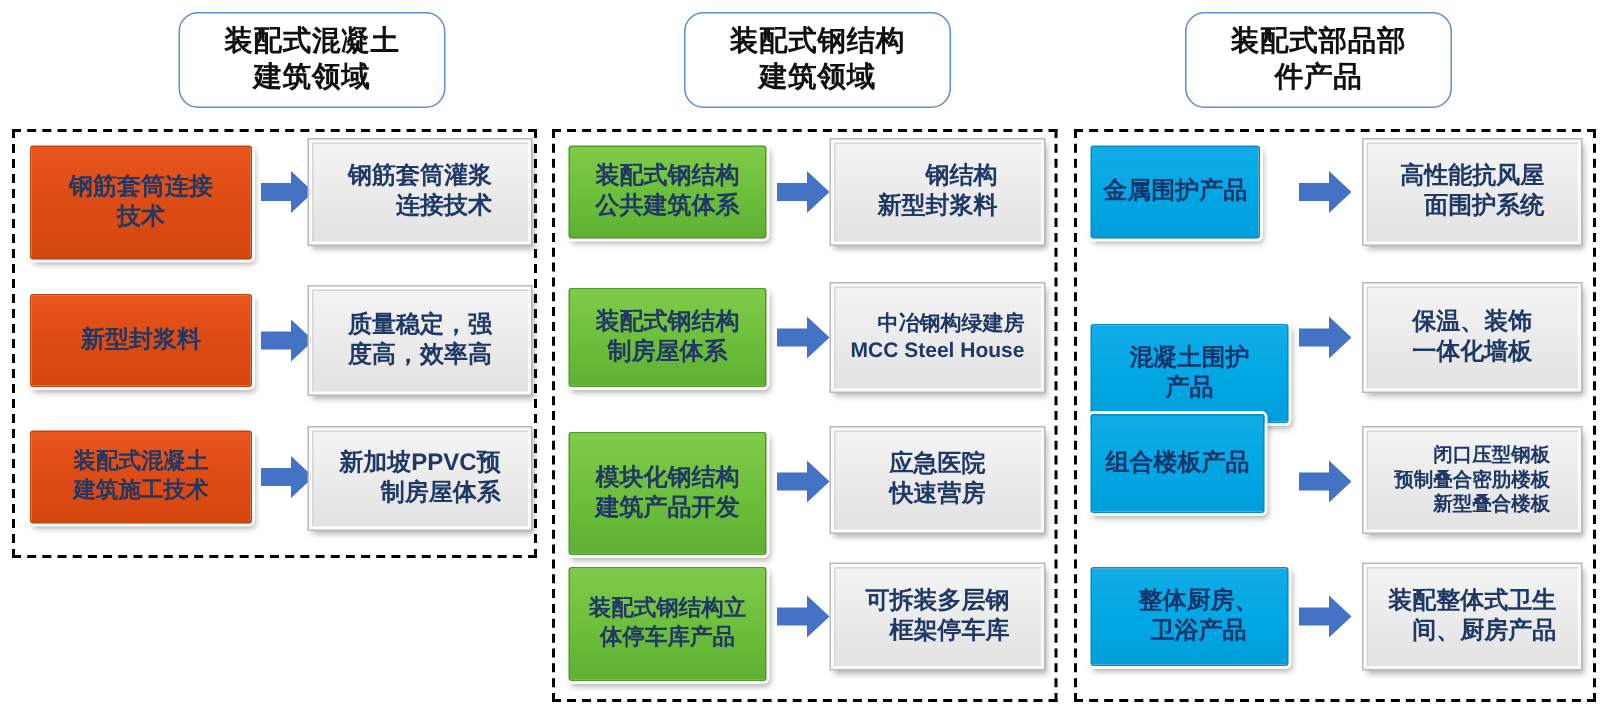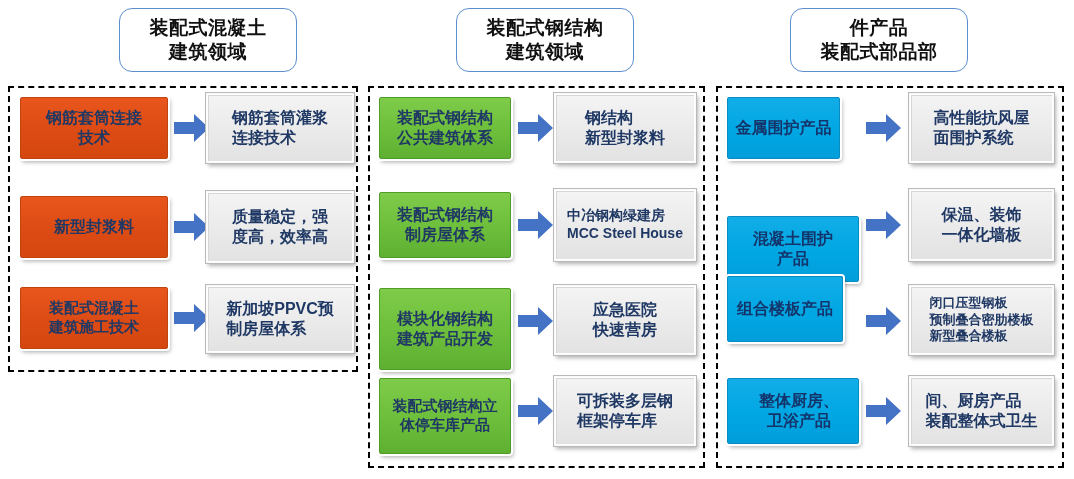--- a/index.html
+++ b/index.html
@@ -62,21 +62,21 @@
     background:linear-gradient(180deg,#12ADE8 0%,#00A7E3 55%,#019EDB 100%);
     border:1px solid #0A8CC0;
     box-shadow:0 0 0 2px #ffffff, 2px 3px 4px rgba(0,0,0,.34);
     color:#14356B;
   }
 
   
   .dst{
     box-sizing:border-box;
     display:flex;align-items:center;justify-content:center;
-    text-align:left;
+    text-align:right;
     font-weight:700;
     color:#1F3864;
     line-height:1.26;
     background:linear-gradient(180deg,#F4F4F4 0%,#ECECEC 45%,#E2E2E2 100%);
     border:1px solid #FAFAFA;
     outline:1px solid #B9B9B9;
     box-shadow:
       inset 0 0 0 1px #ffffff,
       inset 1px 1px 0 1px #D6D6D6,
       2px 3px 4px rgba(0,0,0,.30);
@@ -110,30 +110,30 @@
 
   <div class="col-header" style="left:456px;top:8px;width:178px;height:64px;">
     <div>
       <div>装配式钢结构</div>
       <div>建筑领域</div>
     </div>
   </div>
 
   <div class="col-header" style="left:790px;top:8px;width:178px;height:64px;">
     <div>
+      <div>装配式部品部</div>
       <div>件产品</div>
-      <div>装配式部品部</div>
     </div>
   </div>
 
   <div class="col-box" style="left:8px;top:86px;width:350px;height:286px;"></div>
   <div class="col-box" style="left:368px;top:86px;width:337px;height:382px;"></div>
   <div class="col-box" style="left:716px;top:86px;width:348px;height:382px;"></div>
 
-  <div class="src orange t2" style="position:absolute;left:20px;top:97px;width:148px;height:62px;">
+  <div class="src orange t2" style="position:absolute;left:20px;top:97px;width:148px;height:76px;">
     <div>
       <div>钢筋套筒连接</div>
       <div>技术</div>
     </div>
   </div>
   <div class="arrow" style="position:absolute;left:174px;top:113px;">
     <svg width="36" height="30" viewBox="0 0 36 30">
         <path d="M0 9 L20 9 L20 1 L35 15 L20 29 L20 21 L0 21 Z" fill="#4472C4"></path>
       </svg>
   </div>
@@ -310,18 +310,18 @@
       <div>卫浴产品</div>
     </div>
   </div>
   <div class="arrow" style="position:absolute;left:866px;top:396px;">
     <svg width="36" height="30" viewBox="0 0 36 30">
         <path d="M0 9 L20 9 L20 1 L35 15 L20 29 L20 21 L0 21 Z" fill="#4472C4"></path>
       </svg>
   </div>
   <div class="dst t2" style="position:absolute;left:909px;top:376px;width:145px;height:70px;">
     <div>
+      <div>装配整体式卫生</div>
       <div>间、厨房产品</div>
-      <div>装配整体式卫生</div>
     </div>
   </div>
 
 </div>
 
 </body></html>

